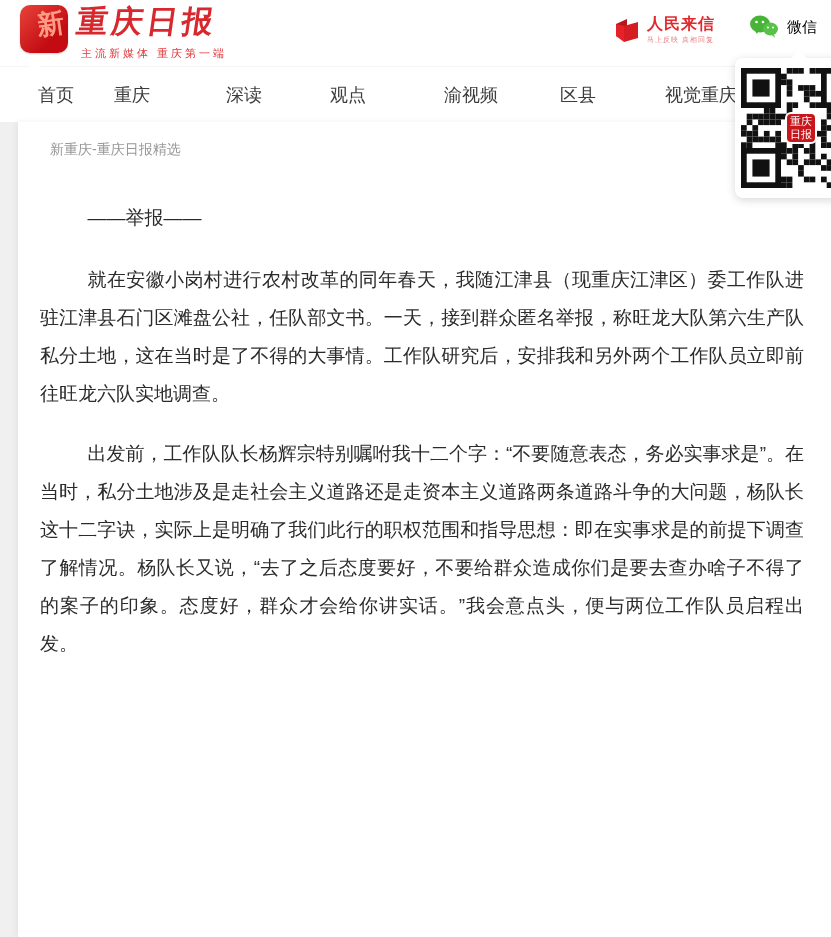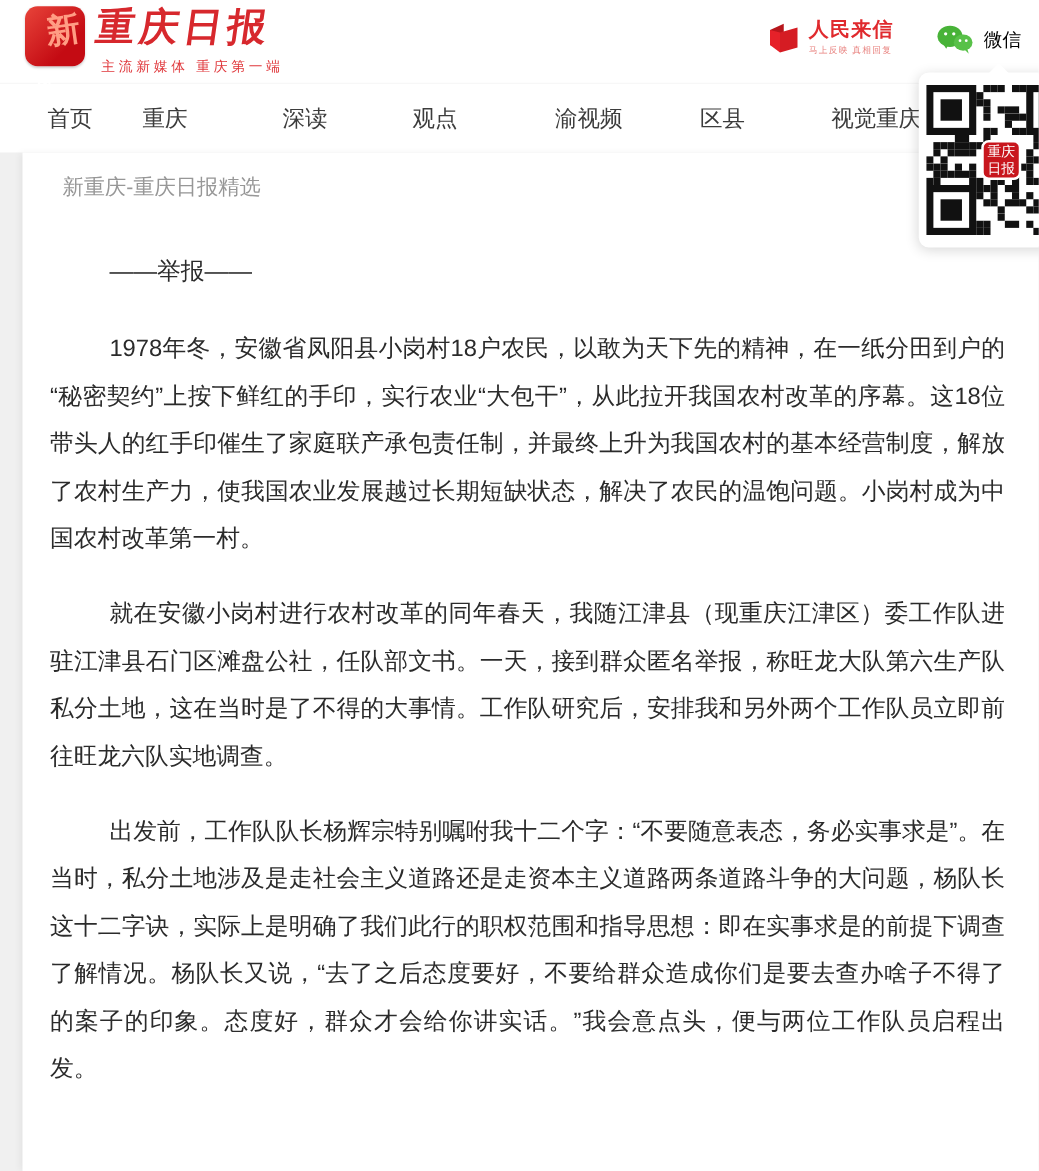--- a/index.html
+++ b/index.html
@@ -14,41 +14,41 @@
     background:linear-gradient(135deg,#e8443a 0%,#c40b13 70%); box-shadow:0 1px 2px rgba(0,0,0,.2); }
   .app-icon .xin { position:absolute; top:1px; right:4px; font-size:27px; font-weight:bold;
     color:#ff9d84; font-family:"Liberation Serif",serif; transform:rotate(-8deg); }
   .app-icon .cq { position:absolute; left:5px; bottom:2px; font-size:14px; font-weight:bold; color:#fff;
     writing-mode:vertical-rl; letter-spacing:1px; font-family:"Liberation Serif",serif; }
   .brand-txt { display:flex; flex-direction:column; }
   .brand-name { font-family:"Liberation Serif",serif; font-size:31px; font-weight:bold; color:#d7282d;
     transform:skewX(-8deg); letter-spacing:4px; line-height:34px; }
   .brand-tag { font-size:11px; color:#e0383c; letter-spacing:3px; margin-top:7px; padding-left:4px; }
 
-  .header-right { position:absolute; right:14px; top:14px; display:flex; align-items:flex-end; gap:34px;font-family:Liberation Serif, serif; }
+  .header-right { position:absolute; right:14px; top:14px; display:flex; align-items:flex-start; gap:34px; }
   .rmlx { display:flex; align-items:center; gap:6px; cursor:pointer; }
   .rmlx-txt { display:flex; flex-direction:column; }
   .rmlx-label { font-size:16px; font-weight:bold; color:#e02a2e; letter-spacing:1px; }
   .rmlx-tag { font-size:7px; color:#e8827f; letter-spacing:1px; filter:blur(.3px); }
   .wechat { display:flex; align-items:center; gap:8px; cursor:pointer; }
   .wechat-label { font-size:15px; color:#000000; }
 
   
   .nav { height:56px; background:#fff; display:flex; align-items:center; padding-left:38px; border-top:1px solid #f5f5f5; }
   .nav-item { font-size:18px; color:#3c3c3c; cursor:pointer; white-space:nowrap; }
   .nav-item:nth-of-type(1){margin-right:40px;} .nav-item:nth-of-type(2){margin-right:76px;}
   .nav-item:nth-of-type(3){margin-right:68px;} .nav-item:nth-of-type(4){margin-right:78px;}
   .nav-item:nth-of-type(5){margin-right:62px;} .nav-item:nth-of-type(6){margin-right:69px;}
 
   
   .main { height:815px; background:#f0f0f0; }
   .card { margin-left:18px; height:100%; background:#fff; padding:16px 22px 0 22px;
     box-shadow:-2px 0 6px rgba(0,0,0,.06); }
   .title { font-size:31px; font-weight:800; color:#151515; letter-spacing:.5px; margin:12px 0 28px 10px; }
-  .meta { margin-left:10px; font-size:17px; color:#979797; line-height:23px; }
+  .meta { margin-left:10px; font-size:14px; color:#979797; line-height:23px; }
   .article-body { margin-top:38px; width:764px; font-size:19px; line-height:38px; color:#2b2b2b; }
   .article-body .blk { text-indent:2.5em; }
   .blk-author { margin-bottom:14px; }
   .blk-heading { margin:14px 0 24px 0; }
   .blk-p { margin-bottom:22px; text-align:justify; }
 
   
   .qr-pop { position:absolute; left:735px; top:58px; width:138px; height:140px; background:#fff;
     border-radius:8px; box-shadow:0 2px 10px rgba(0,0,0,.16); z-index:20; }
   .qr-notch { position:absolute; left:58px; top:-5px; width:12px; height:12px; background:#fff; transform:rotate(45deg); }
@@ -111,21 +111,20 @@
     <span class="nav-item">视觉重庆</span>
   </div>
 
   <div class="main">
     <div class="card">
       <div class="meta">
         <div>新重庆-重庆日报精选</div>
       </div>
       <div class="article-body">
         <div class="blk blk-heading">——举报——</div>
-        <p class="blk blk-p">1978年冬，安徽省凤阳县小岗村18户农民，以敢为天下先的精神，在一纸分田到户的“秘密契约”上按下鲜红的手印，实行农业“大包干”，从此拉开我国农村改革的序幕。这18位带头人的红手印催生了家庭联产承包责任制，并最终上升为我国农村的基本经营制度，解放了农村生产力，使我国农业发展越过长期短缺状态，解决了农民的温饱问题。小岗村成为中国农村改革第一村。</p>
         <p class="blk blk-p">就在安徽小岗村进行农村改革的同年春天，我随江津县（现重庆江津区）委工作队进驻江津县石门区滩盘公社，任队部文书。一天，接到群众匿名举报，称旺龙大队第六生产队私分土地，这在当时是了不得的大事情。工作队研究后，安排我和另外两个工作队员立即前往旺龙六队实地调查。</p>
         <p class="blk blk-p">出发前，工作队队长杨辉宗特别嘱咐我十二个字：“不要随意表态，务必实事求是”。在当时，私分土地涉及是走社会主义道路还是走资本主义道路两条道路斗争的大问题，杨队长这十二字诀，实际上是明确了我们此行的职权范围和指导思想：即在实事求是的前提下调查了解情况。杨队长又说，“去了之后态度要好，不要给群众造成你们是要去查办啥子不得了的案子的印象。态度好，群众才会给你讲实话。”我会意点头，便与两位工作队员启程出发。</p>
 
       </div>
     </div>
   </div>
 
   <div class="qr-pop">
     <div class="qr-notch"></div>
     <svg id="qr-svg" width="120" height="120" viewBox="0 0 120 120">

